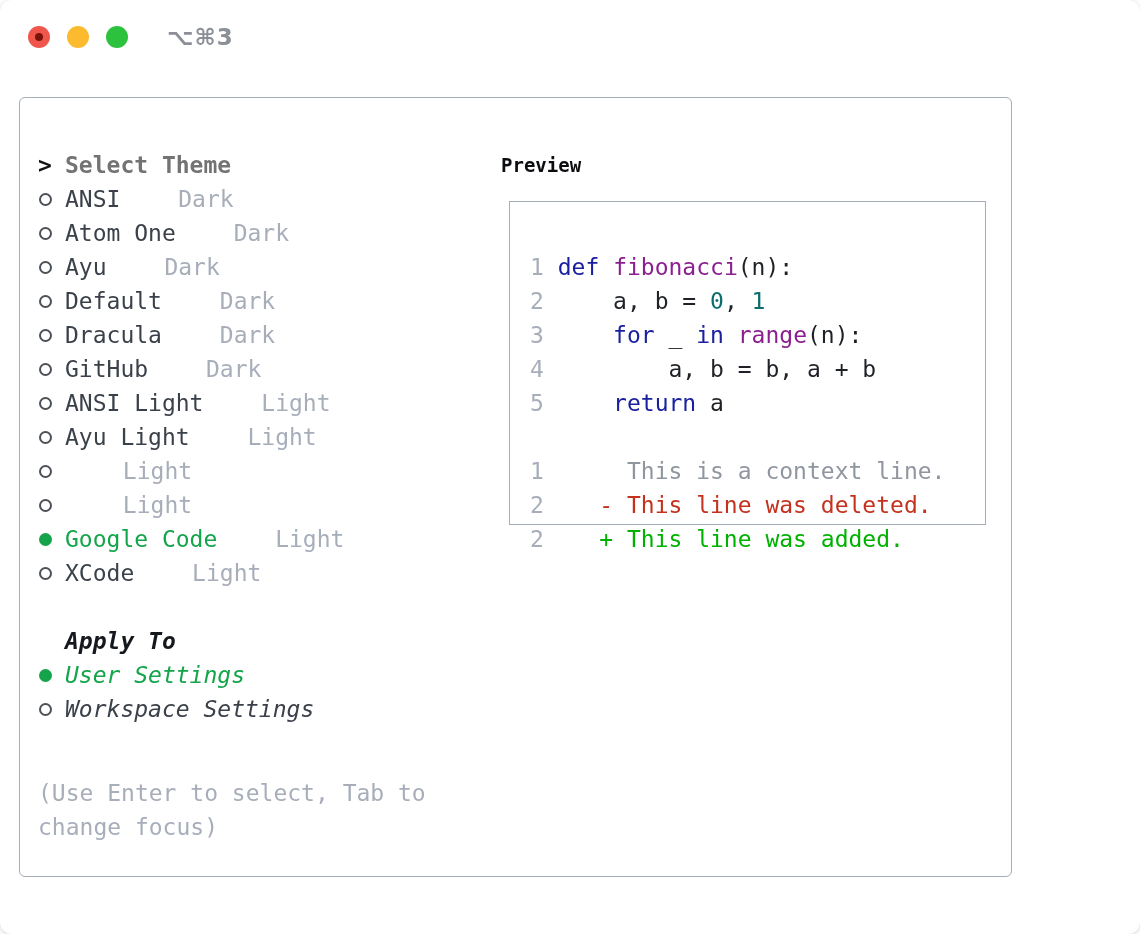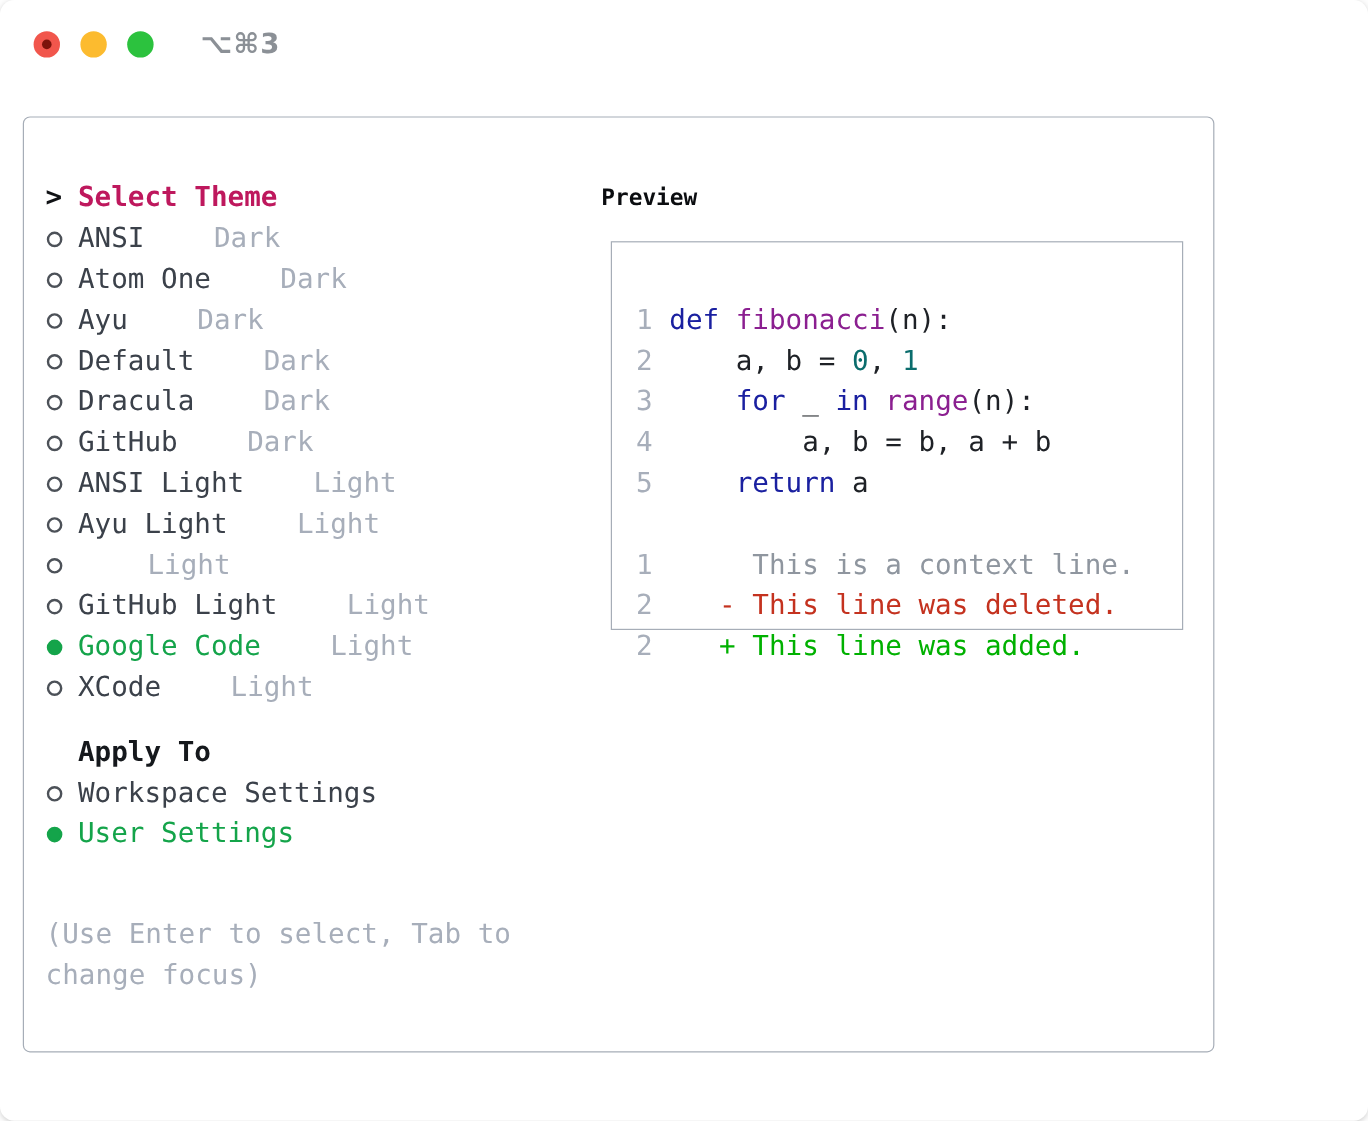--- a/index.html
+++ b/index.html
@@ -24,26 +24,26 @@
   
   .left{position:absolute;left:18px;top:50px;
     font-family:"DejaVu Sans Mono","Liberation Mono",monospace;
     font-size:23px;line-height:34px;color:var(--item_dark,#3b414a);}
   .row{display:flex;align-items:center;height:34px;white-space:pre;}
   .marker{flex:0 0 27px;display:flex;align-items:center;height:34px;}
   .prompt{font-weight:700;color:#101215;}
   .radio{width:13px;height:13px;border:2px solid var(--radio_ring,#4c5158);
     border-radius:50%;margin-left:1px;box-sizing:border-box;}
   .radio.on{background:var(--accent_green,#14a44a);border-color:var(--accent_green,#14a44a);}
-  .hdr{font-weight:700;color:#be185d;text-align:center;}
+  .hdr{font-weight:700;color:#737373;text-align:center;}
   .subhdr{font-weight:600;color:#15181c;}
   .name{color:var(--item_dark,#3b414a);text-align:center;}
   .name.sel{color:var(--accent_green,#14a44a);}
   .variant{color:var(--muted_gray,#a7aeba);margin-left:44px;}
-  .apply-block{margin-top:20px;}
+  .apply-block{margin-top:34px;font-style:italic;}
   .help{margin-top:50px;width:412px;color:var(--muted_gray,#a7aeba);
     line-height:34px;white-space:normal;}
 
   
   .preview-hdr{position:absolute;left:481px;top:50px;height:34px;line-height:34px;
     font-family:"DejaVu Sans Mono","Liberation Mono",monospace;font-size:19px;
     font-weight:700;color:#0b0d10;}
   .preview-box{position:absolute;left:489px;top:103px;width:477px;height:324px;
     border:1.5px solid var(--border_gray,#a6adb7);box-sizing:border-box;background:#fff;}
   .code{margin:0;padding:48px 0 0 20px;
@@ -84,33 +84,33 @@
       <div id="theme-items">
           <div class="row"><span class="marker"><span class="radio"></span></span><span class="name">ANSI</span><span class="variant"> Dark</span></div>
           <div class="row"><span class="marker"><span class="radio"></span></span><span class="name">Atom One</span><span class="variant"> Dark</span></div>
           <div class="row"><span class="marker"><span class="radio"></span></span><span class="name">Ayu</span><span class="variant"> Dark</span></div>
           <div class="row"><span class="marker"><span class="radio"></span></span><span class="name">Default</span><span class="variant"> Dark</span></div>
           <div class="row"><span class="marker"><span class="radio"></span></span><span class="name">Dracula</span><span class="variant"> Dark</span></div>
           <div class="row"><span class="marker"><span class="radio"></span></span><span class="name">GitHub</span><span class="variant"> Dark</span></div>
           <div class="row"><span class="marker"><span class="radio"></span></span><span class="name">ANSI Light</span><span class="variant"> Light</span></div>
           <div class="row"><span class="marker"><span class="radio"></span></span><span class="name">Ayu Light</span><span class="variant"> Light</span></div>
           <div class="row"><span class="marker"><span class="radio"></span></span><span class="variant"> Light</span></div>
-          <div class="row"><span class="marker"><span class="radio"></span></span><span class="name">GitHub Light</span><span class="variant"> Light</span></div>
+          <div class="row"><span class="marker"><span class="radio"></span></span><span class="variant"> Light</span></div>
           <div class="row"><span class="marker"><span class="radio on"></span></span><span class="name sel">Google Code</span><span class="variant"> Light</span></div>
           <div class="row"><span class="marker"><span class="radio"></span></span><span class="name">XCode</span><span class="variant"> Light</span></div>
         </div>
 
       <div class="apply-block">
         <div class="row">
           <span class="marker"></span>
           <span class="subhdr">Apply To</span>
         </div>
         <div id="apply-items">
+            <div class="row"><span class="marker"><span class="radio on"></span></span><span class="name sel">User Settings</span></div>
             <div class="row"><span class="marker"><span class="radio"></span></span><span class="name">Workspace Settings</span></div>
-            <div class="row"><span class="marker"><span class="radio on"></span></span><span class="name sel">User Settings</span></div>
           </div>
       </div>
 
       <div class="help">(Use Enter to select, Tab to change focus)</div>
     </div>
 
     <div class="preview-hdr">Preview</div>
 
     <div class="preview-box">
       <pre class="code" id="code"><div><span class="ln">1</span><span class="p"> </span><span class="kw">def</span><span class="p"> </span><span class="fn">fibonacci</span><span class="p">(n):</span></div><div><span class="ln">2</span><span class="p">     a, b = </span><span class="lit">0</span><span class="p">, </span><span class="lit">1</span></div><div><span class="ln">3</span><span class="p">     </span><span class="kw">for</span><span class="p"> _ </span><span class="kw">in</span><span class="p"> </span><span class="fn">range</span><span class="p">(n):</span></div><div><span class="ln">4</span><span class="p">         a, b = b, a + b</span></div><div><span class="ln">5</span><span class="p">     </span><span class="kw">return</span><span class="p"> a</span></div><div>&nbsp;</div><div><span class="ln">1</span><span class="ctx">      This is a context line.</span></div><div><span class="ln">2</span><span class="p">    </span><span class="del">- This line was deleted.</span></div><div><span class="ln">2</span><span class="p">    </span><span class="add">+ This line was added.</span></div></pre>

